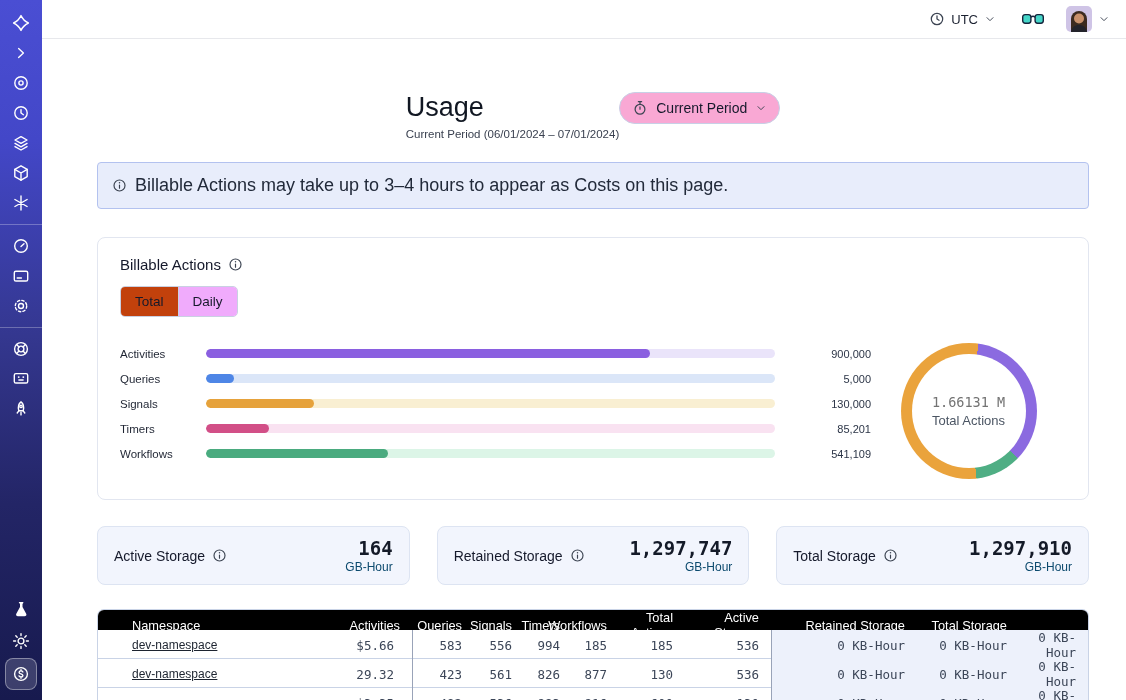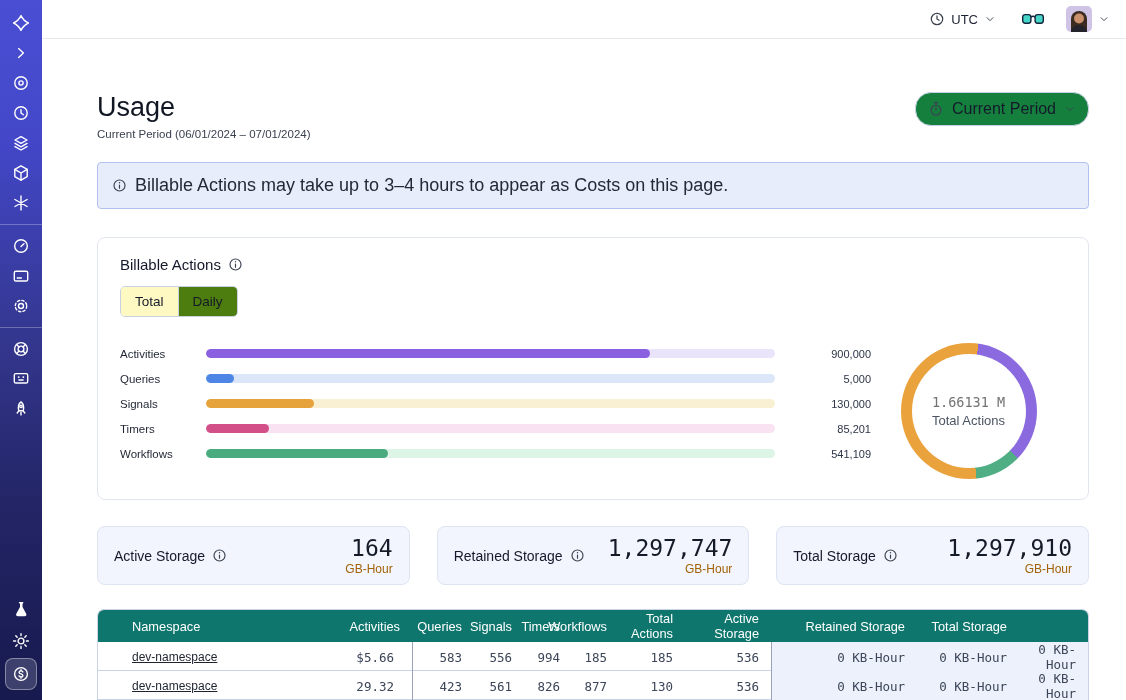--- a/index.html
+++ b/index.html
@@ -18,66 +18,66 @@
   
   .main{flex:1;display:flex;flex-direction:column;min-width:0;}
   .topbar{height:38px;flex:0 0 38px;border-bottom:1px solid #e7e8ec;display:flex;align-items:center;
     justify-content:flex-end;padding-right:16px;gap:0;}
   .tz{display:flex;align-items:center;gap:6px;font-size:13px;font-weight:500;color:#1b2130;cursor:pointer;}
   .topbar .glasses{margin-left:26px;display:flex;cursor:pointer;}
   .acct{display:flex;align-items:center;gap:6px;margin-left:22px;cursor:pointer;}
   .chev{color:#39414f;display:flex;}
   .content{padding:52px 37px 0 55px;}
   
-  .page-header{display:flex;justify-content:space-between;align-items:flex-start;}
+  .page-header{display:flex;justify-content:center;align-items:flex-start;}
   .page-title{font-size:27px;line-height:32px;font-weight:500;color:#111722;margin:0;}
   .page-subtitle{font-size:11.5px;color:#3a4150;margin-top:5px;}
   .period-btn{display:flex;align-items:center;gap:8px;border:1px solid #c7d0e6;border-radius:16px;
-    background:#15803d;padding:7px 12px;font-size:16px;font-weight:500;color:#15192b;cursor:pointer;margin-top:1px;}
+    background:#f9a8d4;padding:7px 12px;font-size:14px;font-weight:500;color:#15192b;cursor:pointer;margin-top:1px;}
   
   .banner{margin-top:22px;background:#e8edfb;border:1px solid #b3c2ef;border-radius:4px;
     padding:12px 14px;display:flex;align-items:center;gap:8px;font-size:18px;color:#222a3a;}
   .banner .i-ic{color:#39414f;display:flex;}
   
   .card{margin-top:28px;background:#fff;border:1px solid #e2e6f0;border-radius:8px;
     padding:18px 22px 20px;box-sizing:border-box;}
   .card-title{display:flex;align-items:center;gap:7px;font-size:15px;font-weight:500;color:#15192b;}
   .i-ic{color:#3c4452;display:flex;}
   .tabs{display:inline-flex;border:1px solid #c9d0e2;border-radius:5px;overflow:hidden;margin-top:13px;}
-  .tab{padding:7px 14px;font-size:13.5px;background:#4d7c0f;color:#15192b;cursor:pointer;border:none;
+  .tab{padding:7px 14px;font-size:13.5px;background:#f0abfc;color:#15192b;cursor:pointer;border:none;
     font-family:inherit;}
   .tab + .tab{border-left:1px solid #c9d0e2;}
-  .tab.active{background:#fef9c3;}
+  .tab.active{background:#c2410c;}
   .chart-area{display:flex;margin-top:24px;align-items:flex-start;}
   .bars{flex:1;min-width:0;}
   .bar-row{display:grid;grid-template-columns:74px 1fr 84px;align-items:center;gap:12px;height:25px;}
   .bar-label{font-size:11.5px;color:#1f2533;}
   .bar-track{height:9px;border-radius:5px;position:relative;overflow:hidden;}
   .bar-fill{position:absolute;left:0;top:0;bottom:0;border-radius:5px;}
   .bar-value{font-family:Liberation Sans, sans-serif;font-size:11px;color:#2c3547;text-align:right;}
   .donut-col{flex:0 0 195px;display:flex;justify-content:center;padding-top:2px;}
   .donut{width:136px;height:136px;border-radius:50%;position:relative;}
   .donut-hole{position:absolute;left:11px;top:11px;width:114px;height:114px;border-radius:50%;background:#fff;
     display:flex;flex-direction:column;align-items:center;justify-content:center;gap:3px;}
   .donut-value{font-family:"DejaVu Sans Mono",monospace;font-size:13.5px;color:#737373;}
   .donut-label{font-size:13px;color:#4b5563;}
   
   .storage-row{display:grid;grid-template-columns:1fr 1fr 1fr;gap:27px;margin-top:26px;}
   .storage-card{background:#f2f5fd;border:1px solid #dde4f2;border-radius:8px;padding:10px 16px;
     display:flex;align-items:center;justify-content:space-between;height:59px;box-sizing:border-box;}
   .storage-label{display:flex;align-items:center;gap:7px;font-size:14px;color:#15192b;}
   .storage-val{text-align:right;}
-  .storage-num{font-family:"DejaVu Sans Mono",monospace;font-size:23px;font-weight:400;color:#141a28;}
-  .storage-unit{font-size:12px;color:#a16207;margin-top:1px;}
+  .storage-num{font-family:"DejaVu Sans Mono",monospace;font-size:19px;font-weight:700;color:#141a28;}
+  .storage-unit{font-size:12px;color:#0c4a6e;margin-top:1px;}
   
   .usage-table{margin-top:24px;border:1px solid #c9d3e6;border-bottom:none;border-radius:7px 7px 0 0;
     overflow:hidden;}
   .trow{display:grid;grid-template-columns:218px 96px 62px 50px 48px 47px 66px 86px 146px 102px 69px;
     align-items:center;}
-  .thead{background:#0f766e;color:#fff;height:32px;font-size:12.8px;font-weight:500;}
+  .thead{background:#000000;color:#fff;height:20px;font-size:12.8px;font-weight:500;}
   .tbody-row{background:#fff;height:28px;border-bottom:1px solid #c9d3e6;font-family:"DejaVu Sans Mono",monospace;
     font-size:12.5px;color:#3c4658;}
   .cell{padding-right:12px;text-align:right;height:100%;display:flex;align-items:center;justify-content:flex-end;
     box-sizing:border-box;}
   .cell.c-namespace{justify-content:flex-start;text-align:left;padding-left:34px;padding-right:4px;}
   .cell.c-cost{padding-right:18px;}
   .tbody-row .c-activities{border-left:1px solid #99a3b8;}
   .tbody-row .c-active_storage{border-left:1px solid #99a3b8;}
   .tbody-row .c-active_storage,.tbody-row .c-retained_storage,.tbody-row .c-total_storage{background:#edf1fb;}
   .ns-link{font-family:"Liberation Sans",sans-serif;font-size:12px;color:#1d2430;text-decoration:underline;cursor:pointer;}

